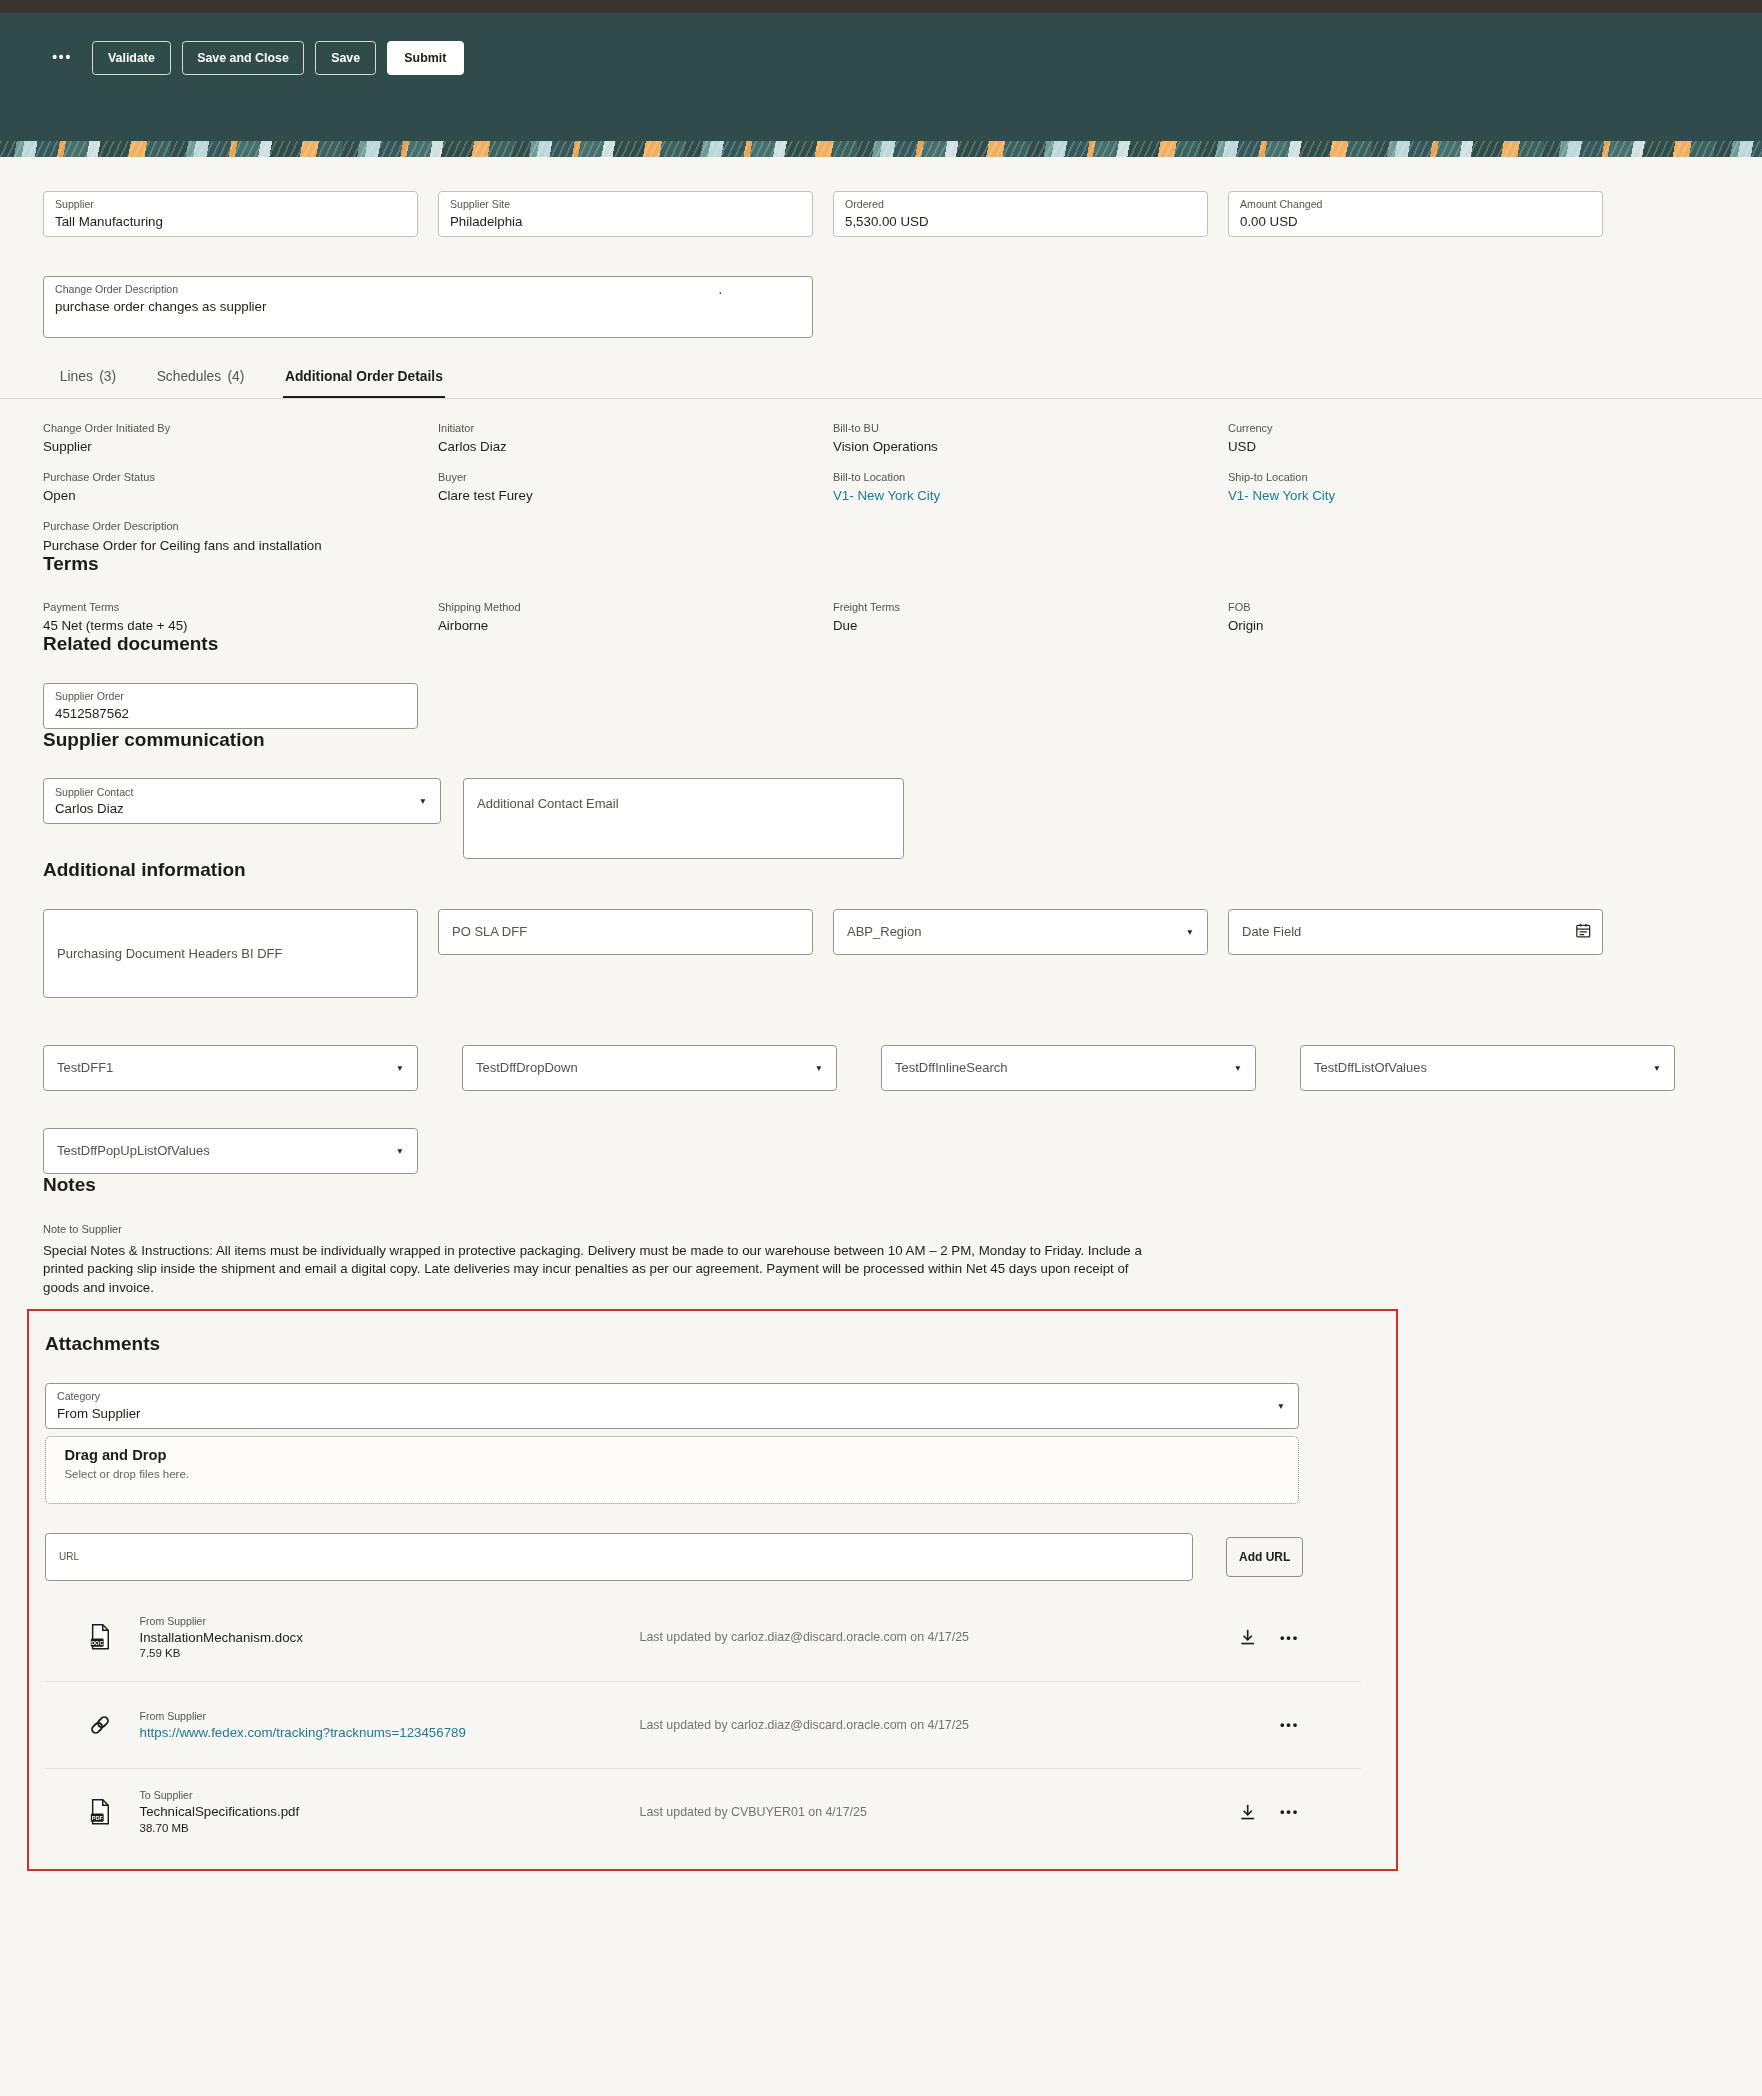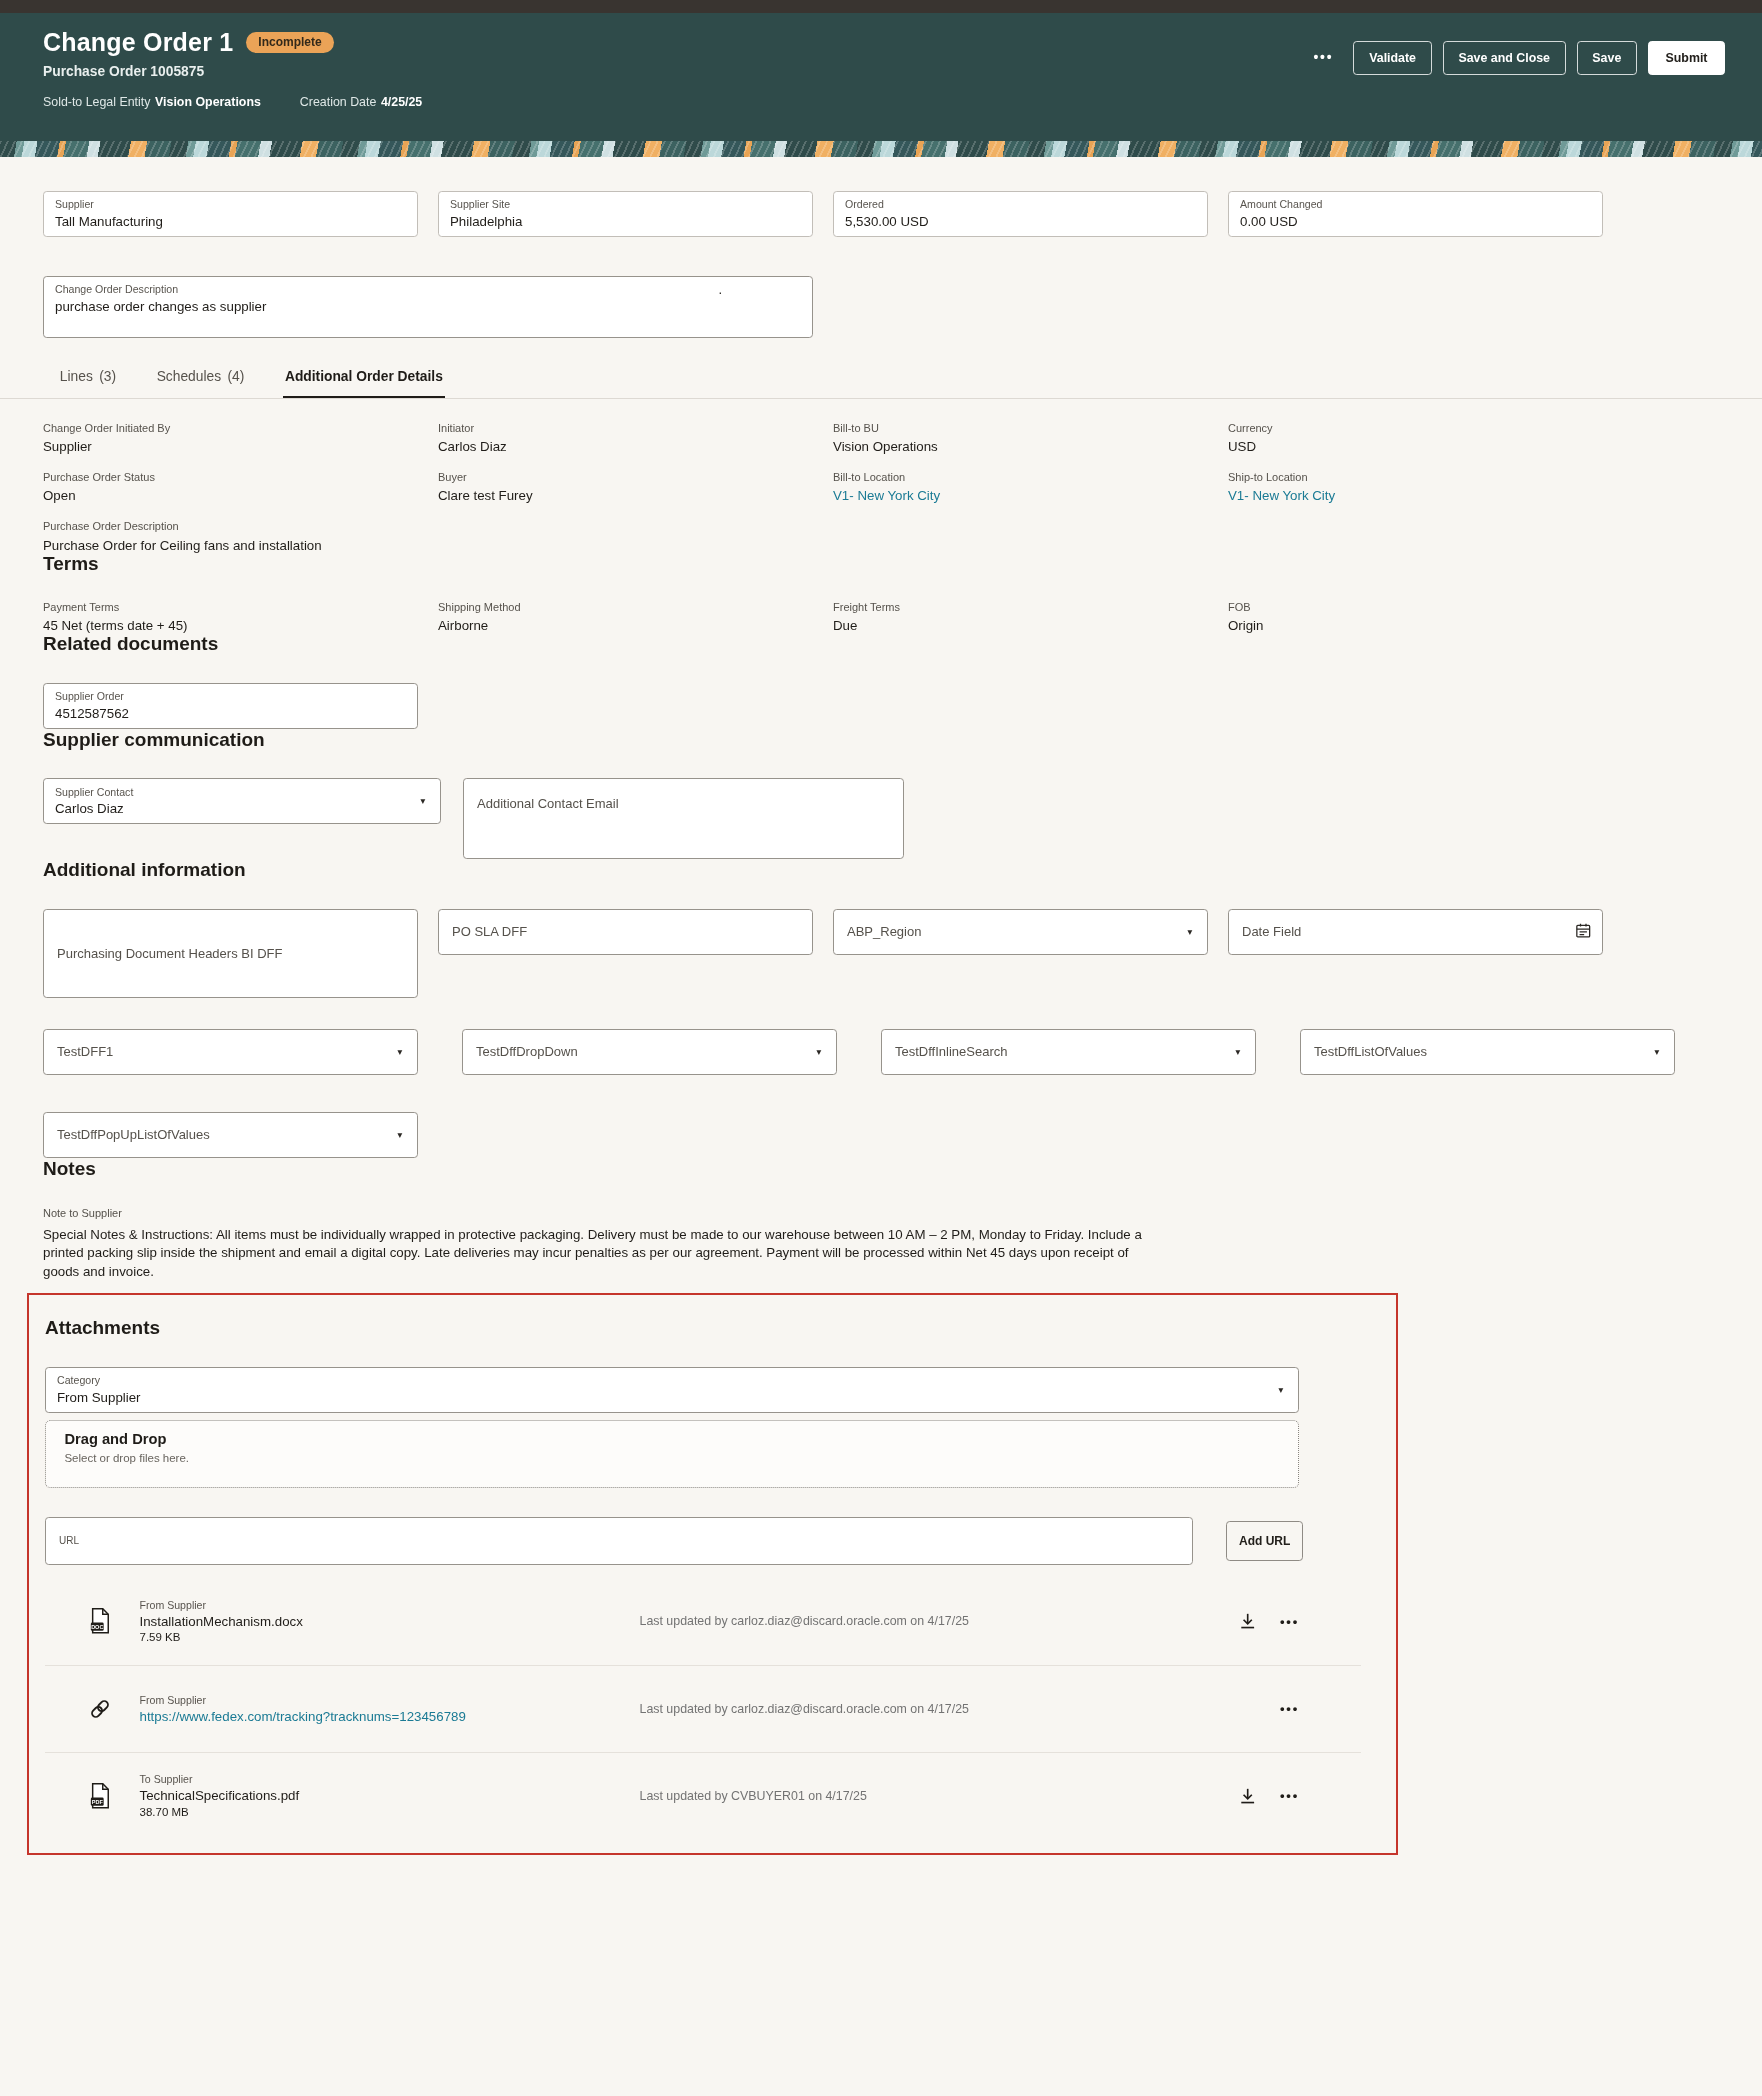--- a/index.html
+++ b/index.html
@@ -73,21 +73,21 @@
   .reldocs-h { margin-top:48px; }
   .supplier-order-box { margin-top:27.5px; width:375px; height:46px; }
   .comm-h { margin-top:59px; }
   .comm-row { margin-top:27.5px; display:flex; gap:22px; align-items:flex-start; }
   .contact-box { width:398px; height:46px; }
   .email-box { width:441px; height:81px; align-items:flex-start; padding-top:16.5px; }
   .addinfo-h { margin-top:42px; }
   .addinfo-row1 { margin-top:27.5px; align-items:start; }
   .tall-box { height:89px; }
   .h50 { height:46px; }
-  .addinfo-row2 { margin-top:31px;gap:44px; }
+  .addinfo-row2 { margin-top:47px;gap:44px; }
   .addinfo-row3 { margin-top:37px; width:375px; }
   .cal-icon { position:absolute; right:11px; top:50%; transform:translateY(-50%); }
   
   .notes-h { margin-top:64px; }
   .note-label { display:block; margin-top:27.5px; font-size:11px; color:#56524c; }
   .note-text { margin:6.4px 0 0; max-width:1119px; font-size:13.3px; line-height:1.42; color:#201d19; }
   
   .attachments-wrap {
     position:relative; margin:11px 0 0 -15.6px; width:1371px;
     border:2.8px solid #c5352c; padding:22px 0 14.7px 15.6px;
@@ -123,35 +123,20 @@
   .attach-actions { display:flex; align-items:center; gap:24px; margin-right:62px; }
   .dl-btn { cursor:pointer; display:flex; }
   .more-dots { font-size:13px; font-weight:700; letter-spacing:1.8px; color:#201d19; cursor:pointer; }
 </style>
 </head>
 <body>
 
 <div class="topbar"></div>
 
 <header class="app-header">
-  <div class="hdr-left">
-    <div class="title-row">
-      <h1 class="page-title">Change Order 1</h1>
-      <span class="status-badge">Incomplete</span>
-    </div>
-    <div class="hdr-sub">Purchase Order 1005875</div>
-    <div class="hdr-meta">
-      <span>
-        <span>Sold-to Legal Entity</span><b>Vision Operations</b>
-      </span>
-      <span>
-        <span>Creation Date</span><b>4/25/25</b>
-      </span>
-    </div>
-  </div>
   <div class="hdr-actions">
     <span class="more-btn">•••</span>
     <button class="ghost-btn">Validate</button>
     <button class="ghost-btn">Save and Close</button>
     <button class="ghost-btn">Save</button>
     <button class="primary-btn">Submit</button>
   </div>
 </header>
 <div class="pattern-band"></div>
 

